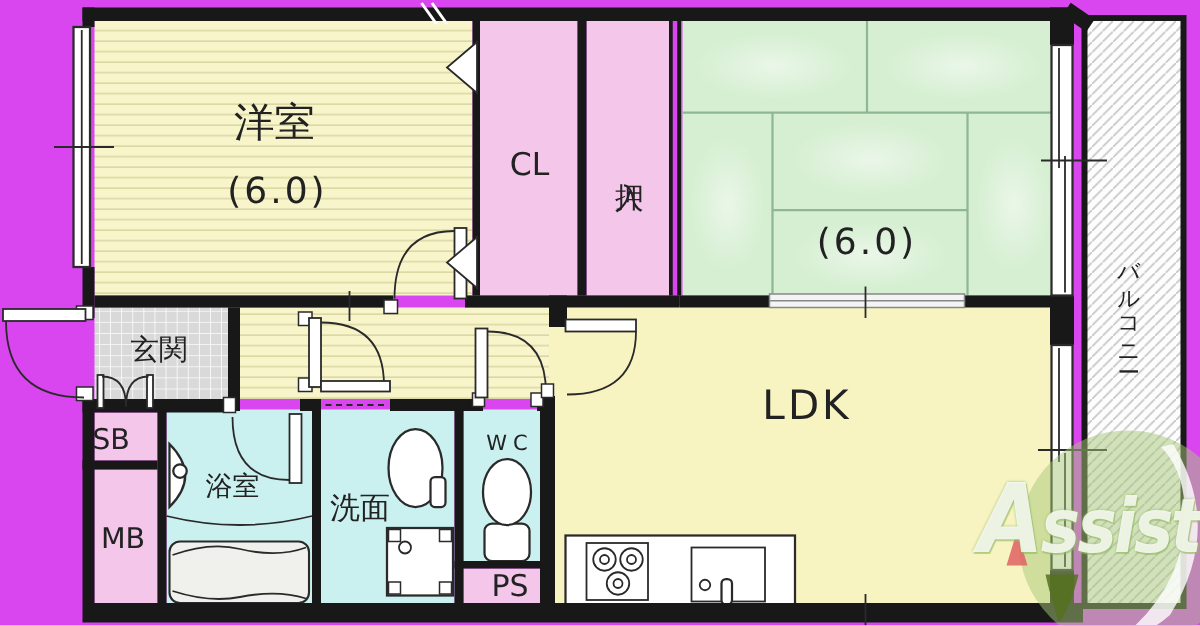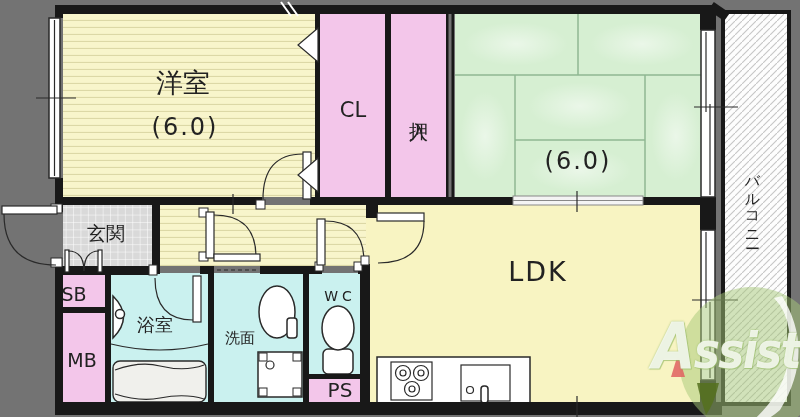--- a/index.html
+++ b/index.html
@@ -1,16 +1,16 @@
 <!DOCTYPE html>
 <html style="--wall: #181818; --flooring-yellow: #f8f5cb; --floor-stripe: #dcd8a6; --ldk-yellow: #f8f4c2; --closet-pink: #f3c6ea; --tatami-green: #d6efd2; --tatami-line: #8fb792; --wet-area-cyan: #caf1ef; --entrance-tile: #d9d9d9; --balcony-hatch: #c6c6c6; --logo-green: #a6c877; --logo-dark-green: #55701e; --logo-red: #e06060;"><head>
 <meta charset="utf-8">
 <style>
   html,body{margin:0;padding:0;background:#fff;}
-  #stage{position:relative;width:800px;height:417px;background:#737373;overflow:hidden;
+  #stage{position:relative;width:800px;height:417px;background:#d946ef;overflow:hidden;
          font-family:"DejaVu Sans",sans-serif;}
   #stage svg{position:absolute;left:0;top:0;}
   
   .w{fill:var(--wall);}
   .ln{stroke:#2a2a2a;stroke-width:1.2;fill:none;}
   .fix{fill:#ffffff;stroke:#2a2a2a;stroke-width:1.5;}
   .fix2{fill:#f0f0ec;stroke:#2a2a2a;stroke-width:1.4;}
   .leaf{fill:#ffffff;stroke:#2a2a2a;stroke-width:1.2;}
   .jamb{fill:#ffffff;stroke:#2a2a2a;stroke-width:1;}
   .tick{stroke:#2a2a2a;stroke-width:1.2;}
@@ -249,21 +249,21 @@
   <div class="lbl" style="left:183px;top:82px;font-size:27px;">洋室</div>
   <div class="lbl" style="left:185px;top:127px;font-size:24px;letter-spacing:2px;">(6.0)</div>
   <div class="lbl" style="left:353px;top:110px;font-size:21px;">CL</div>
   <div class="lbl vert" style="left:419px;top:107px;font-size:19px;">押入</div>
   <div class="lbl" style="left:578px;top:161px;font-size:24px;letter-spacing:2px;">(6.0)</div>
   <div class="lbl vert" style="left:752px;top:203px;font-size:15px;letter-spacing:2px;">バルコニー</div>
   <div class="lbl" style="left:106px;top:235px;font-size:19px;font-family:Liberation Mono, monospace;">玄関</div>
   <div class="lbl" style="left:74px;top:294px;font-size:19px;">SB</div>
   <div class="lbl" style="left:82px;top:360px;font-size:19px;">MB</div>
   <div class="lbl" style="left:155px;top:325px;font-size:18px;">浴室</div>
-  <div class="lbl" style="left:240px;top:338px;font-size:15px;">洗面</div>
+  <div class="lbl" style="left:240px;top:338px;font-size:20px;">洗面</div>
   <div class="lbl" style="left:340px;top:296px;font-size:14px;letter-spacing:4px;">WC</div>
   <div class="lbl" style="left:340px;top:390px;font-size:20px;">PS</div>
   <div class="lbl" style="left:538px;top:271px;font-size:27px;letter-spacing:2px;">LDK</div>
 
   <div id="wm">
     <svg width="800" height="417" viewBox="0 0 800 417">
       <circle cx="752" cy="360" r="73" fill="var(--logo-green)" opacity="0.5"></circle>
       <path d="M782 296 Q816 352 780 410 Q764 424 744 428 Q796 388 789 330 Q786 310 774 298 Z" fill="#ffffff" opacity="0.8"></path>
       <path d="M697 383 L719 383 Q714 404 706 415 Q700 397 697 383 Z" fill="var(--logo-dark-green)" opacity="0.85"></path>
     </svg>

